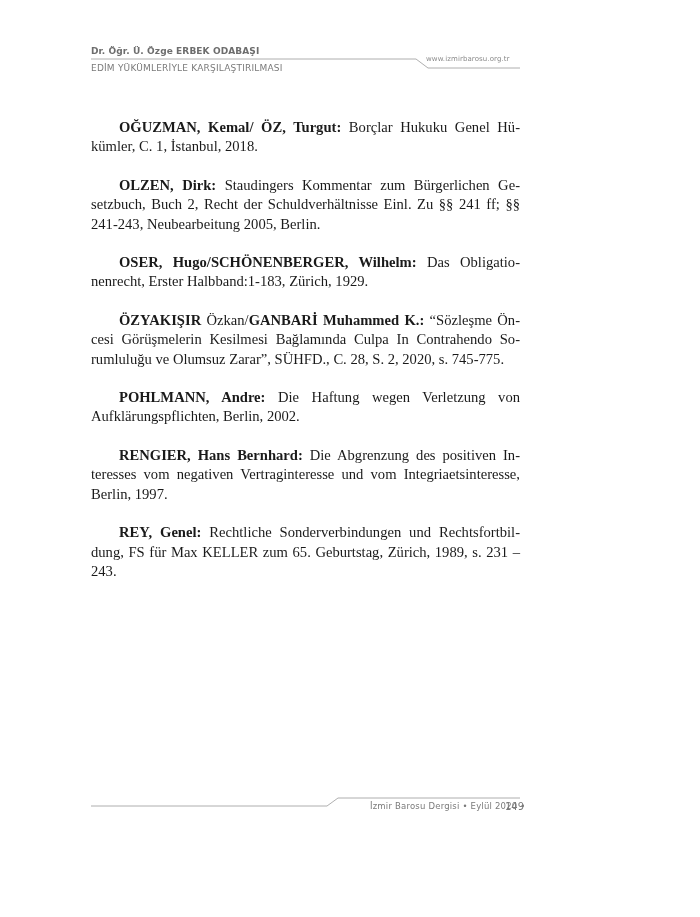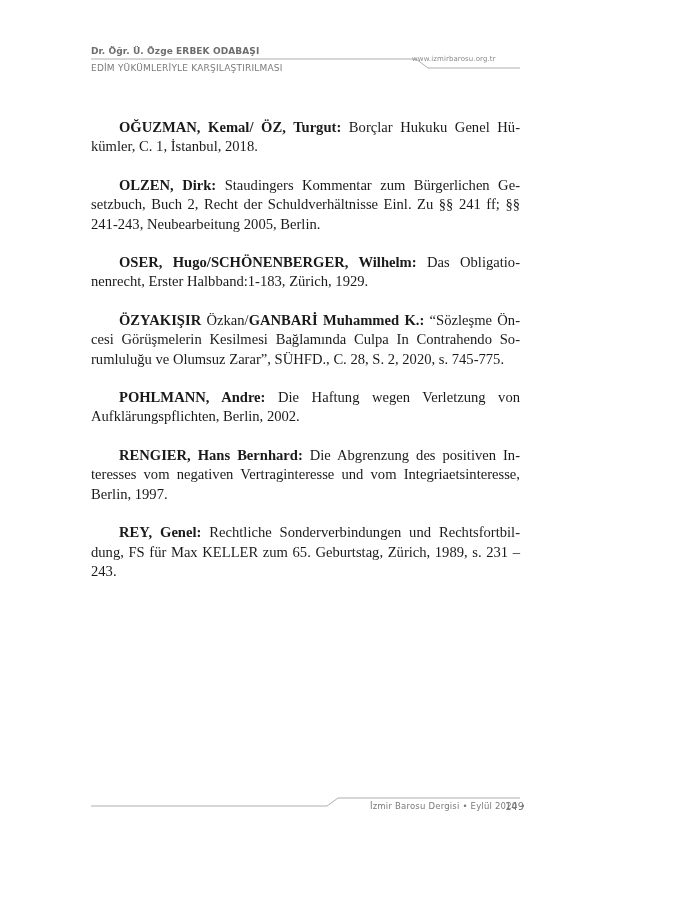--- a/index.html
+++ b/index.html
@@ -10,21 +10,21 @@
     position: absolute; left: 91px; top: 46px;
     font-family: "DejaVu Sans", sans-serif; font-size: 9px; font-weight: bold;
     color: #6d6d6d; letter-spacing: 0.1px;
   }
   .hdr-title {
     position: absolute; left: 91px; top: 62px;
     font-family: "DejaVu Sans", sans-serif; font-size: 9px;
     color: #7a7a7a; line-height: 12.5px; letter-spacing: 0.2px;
   }
   .hdr-url {
-    position: absolute; left: 412px; top: 55px;
+    position: absolute; left: 426px; top: 55px;
     font-family: "DejaVu Sans", sans-serif; font-size: 7px;
     color: #8a8a8a; letter-spacing: 0.1px;
   }
   .rule { position: absolute; left: 0; top: 0; width: 700px; height: 917px; pointer-events: none; }
 
   .content {
     position: absolute; left: 91px; top: 118px; width: 429px;
     font-family: "Liberation Serif", "DejaVu Serif", serif;
     font-size: 14.6px; line-height: 19.4px; color: #1a1a1a;
   }

